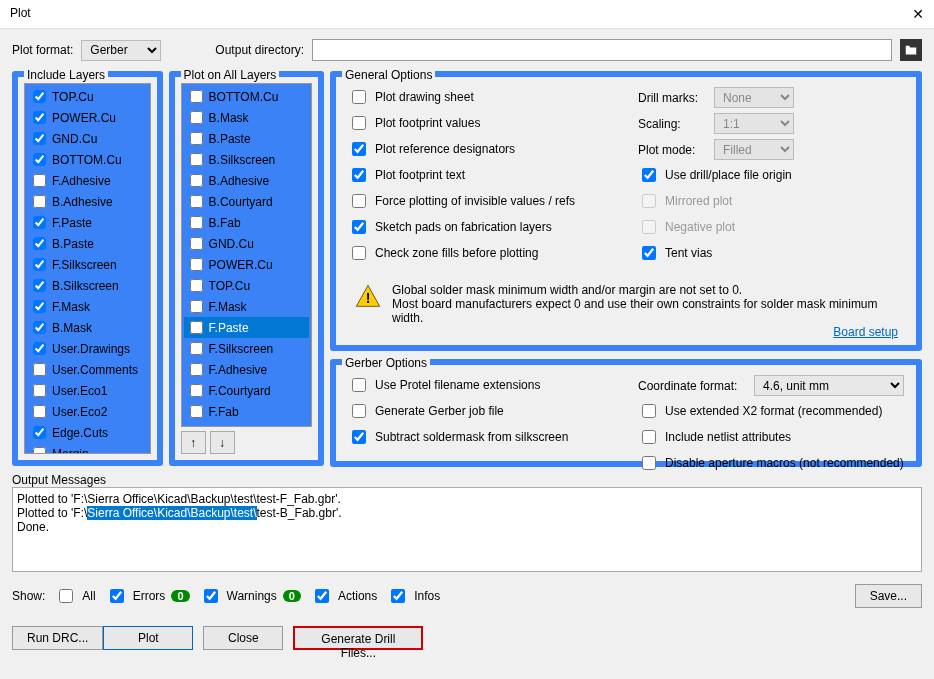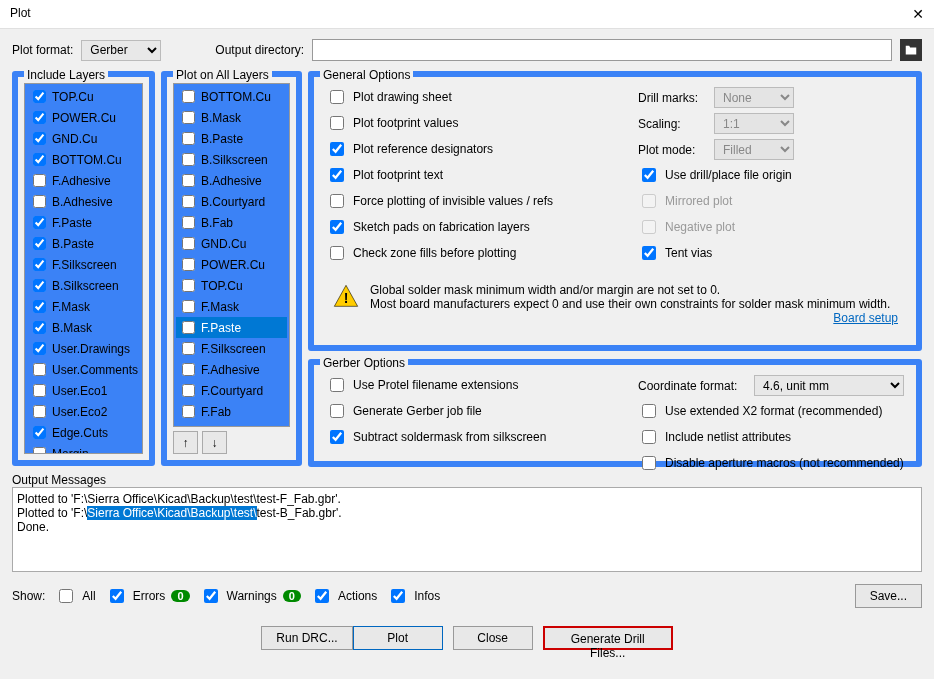--- a/index.html
+++ b/index.html
@@ -19,21 +19,21 @@
 .plotlayerbox { width: 160px; height: 395px; display: flex; flex-direction: column; }
 .list { background: #3b82f6; border: 1px solid #999; flex: 1; overflow-y: auto; padding: 2px; }
 .list-item { display: flex; align-items: center; gap: 3px; padding: 1px 2px; }
 .list-item.selected { background: #0078d4; color: #fff; }
 .list-item.selected input[type=checkbox]{ accent-color: #fff; }
 .updown { display: flex; gap: 4px; margin-top: 4px; }
 .updown button { width: 25px; height: 23px; border: 1px solid #aaa; background: #e8e8e8; }
 .options { flex: 1; display: flex; flex-direction: column; gap: 8px; }
 .genopts { padding: 10px 12px; height: 280px; }
 .gerbopts { padding: 10px 12px; height: 108px; }
-.opt-row { display: flex; gap: 42px; }
+.opt-row { display: flex; gap: 20px; }
 .opt-col { display: flex; flex-direction: column; gap: 6px; }
 .chk { display: flex; align-items: center; gap: 6px; white-space: nowrap; }
 .chk.disabled { color: #999; }
 .chk input[type=checkbox]{ width: 14px; height: 14px; }
 .kv { display: flex; align-items: center; gap: 6px; margin-bottom: 5px; }
 .kv .label{ width: 70px; }
 .kv select { width: 80px; }
 .kv select.disabled-look{ color:#888;background:#e4e4e4; }
 .warn { display: flex; gap: 10px; margin-top: 20px; align-items: flex-start; padding: 0 6px; }
 .warn-icon { width: 28px; height: 28px; }
@@ -41,21 +41,21 @@
 .link { color: #0067c0; text-decoration: underline; text-align: right; cursor: pointer; }
 .coord select{ width: 150px; }
 .msgs-label{ padding: 6px 12px 0 12px; }
 .msgs { margin: 0 12px; height: 85px; background: #fff; border: 1px solid #aaa; padding: 4px; overflow-y: scroll; }
 .hl { background: #0078d4; color:#fff; }
 .showrow { display:flex; align-items:center; gap:10px; padding: 12px 12px; }
 .badge { background:#008a00; color:#fff; border-radius:9px; padding:0 6px; font-size:11px; font-weight:bold;}
 .btn { border:1px solid #999; background:#e8e8e8; padding: 4px 14px; height: 24px; }
 .btn.blue { border:1px solid #0067c0; }
 .btn.red { border:2px solid #cc0000; }
-.footer { display:flex; justify-content:center; padding: 6px 12px 10px; align-items:center; }
+.footer { display:flex; justify-content:flex-start; padding: 6px 12px 10px; align-items:center; }
 .footer-right { display:flex; gap:10px; }
 </style>
 </head>
 <body>
 
 <div class="titlebar">
   <span>Plot</span>
   <span class="close-x">✕</span>
 </div>
 

